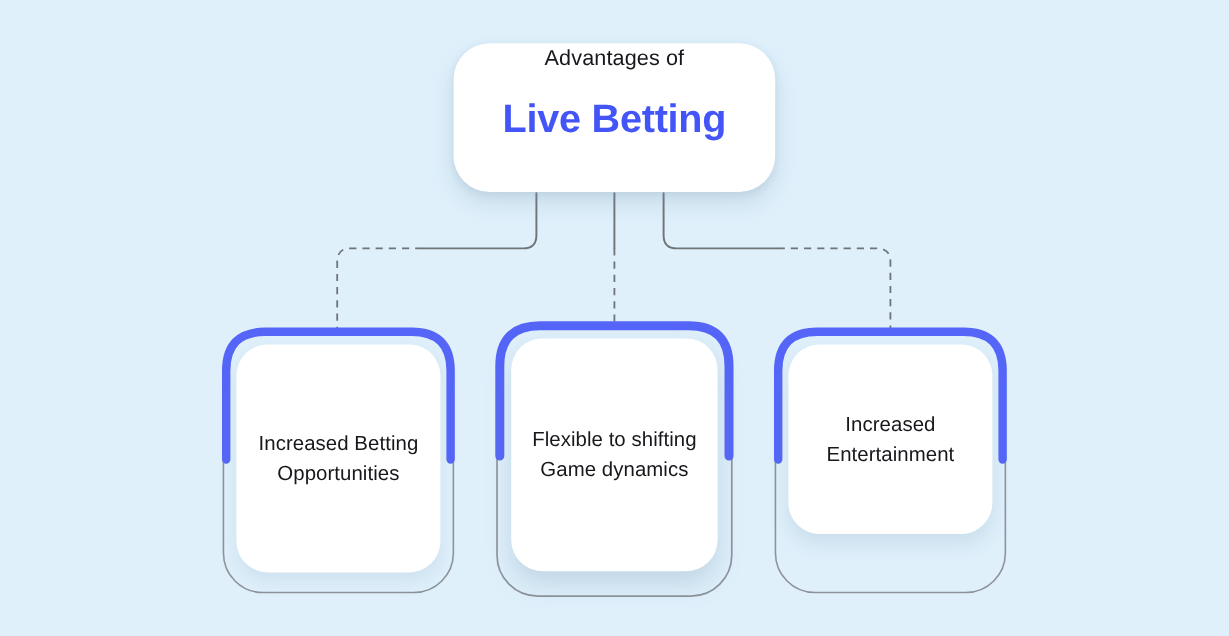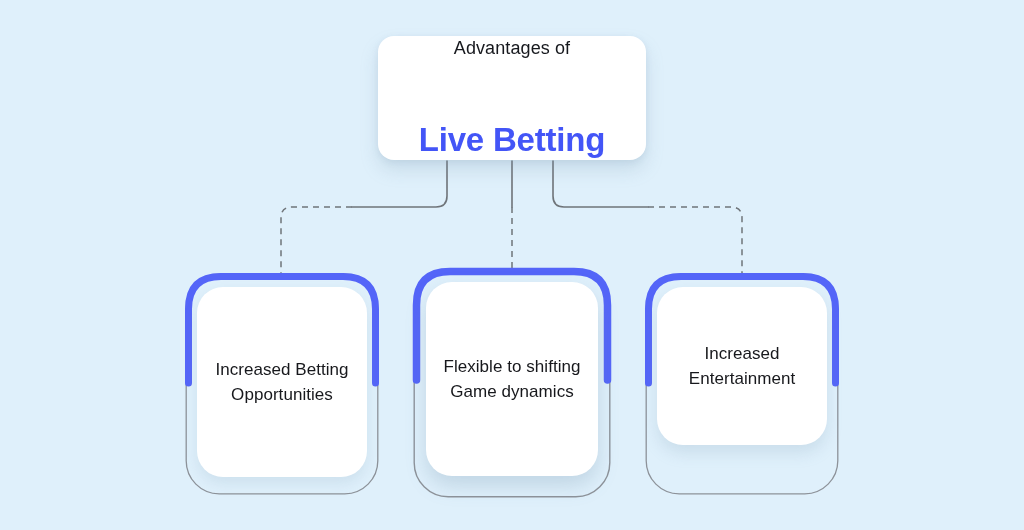--- a/index.html
+++ b/index.html
@@ -36,46 +36,46 @@
   }
 
   
   #header-card {
     position: absolute;
     left: 378px;
     top: 36px;
     width: 268px;
     height: 124px;
     background: #ffffff;
-    border-radius: 16px;
+    border-radius: 30px;
     box-shadow:
       0 10px 18px rgba(120, 150, 175, 0.22),
       0 2px 6px rgba(120, 150, 175, 0.14);
     display: flex;
     flex-direction: column;
     align-items: center;
-    justify-content: space-between;
+    justify-content: flex-start;
     z-index: 3;
   }
 
   #header-eyebrow {
     font-size: 18px;
     font-weight: 400;
     color: #16181d;
     letter-spacing: 0.1px;
     line-height: 24px;
   }
 
   #header-title {
     font-size: 33px;
     font-weight: 700;
     color: #4355f7;
     letter-spacing: -0.2px;
     line-height: 40px;
-    margin-top: 3px;
+    margin-top: 19px;
   }
 
   
   .node-card {
     position: absolute;
     z-index: 2;
   }
 
   
   .node-ring {

